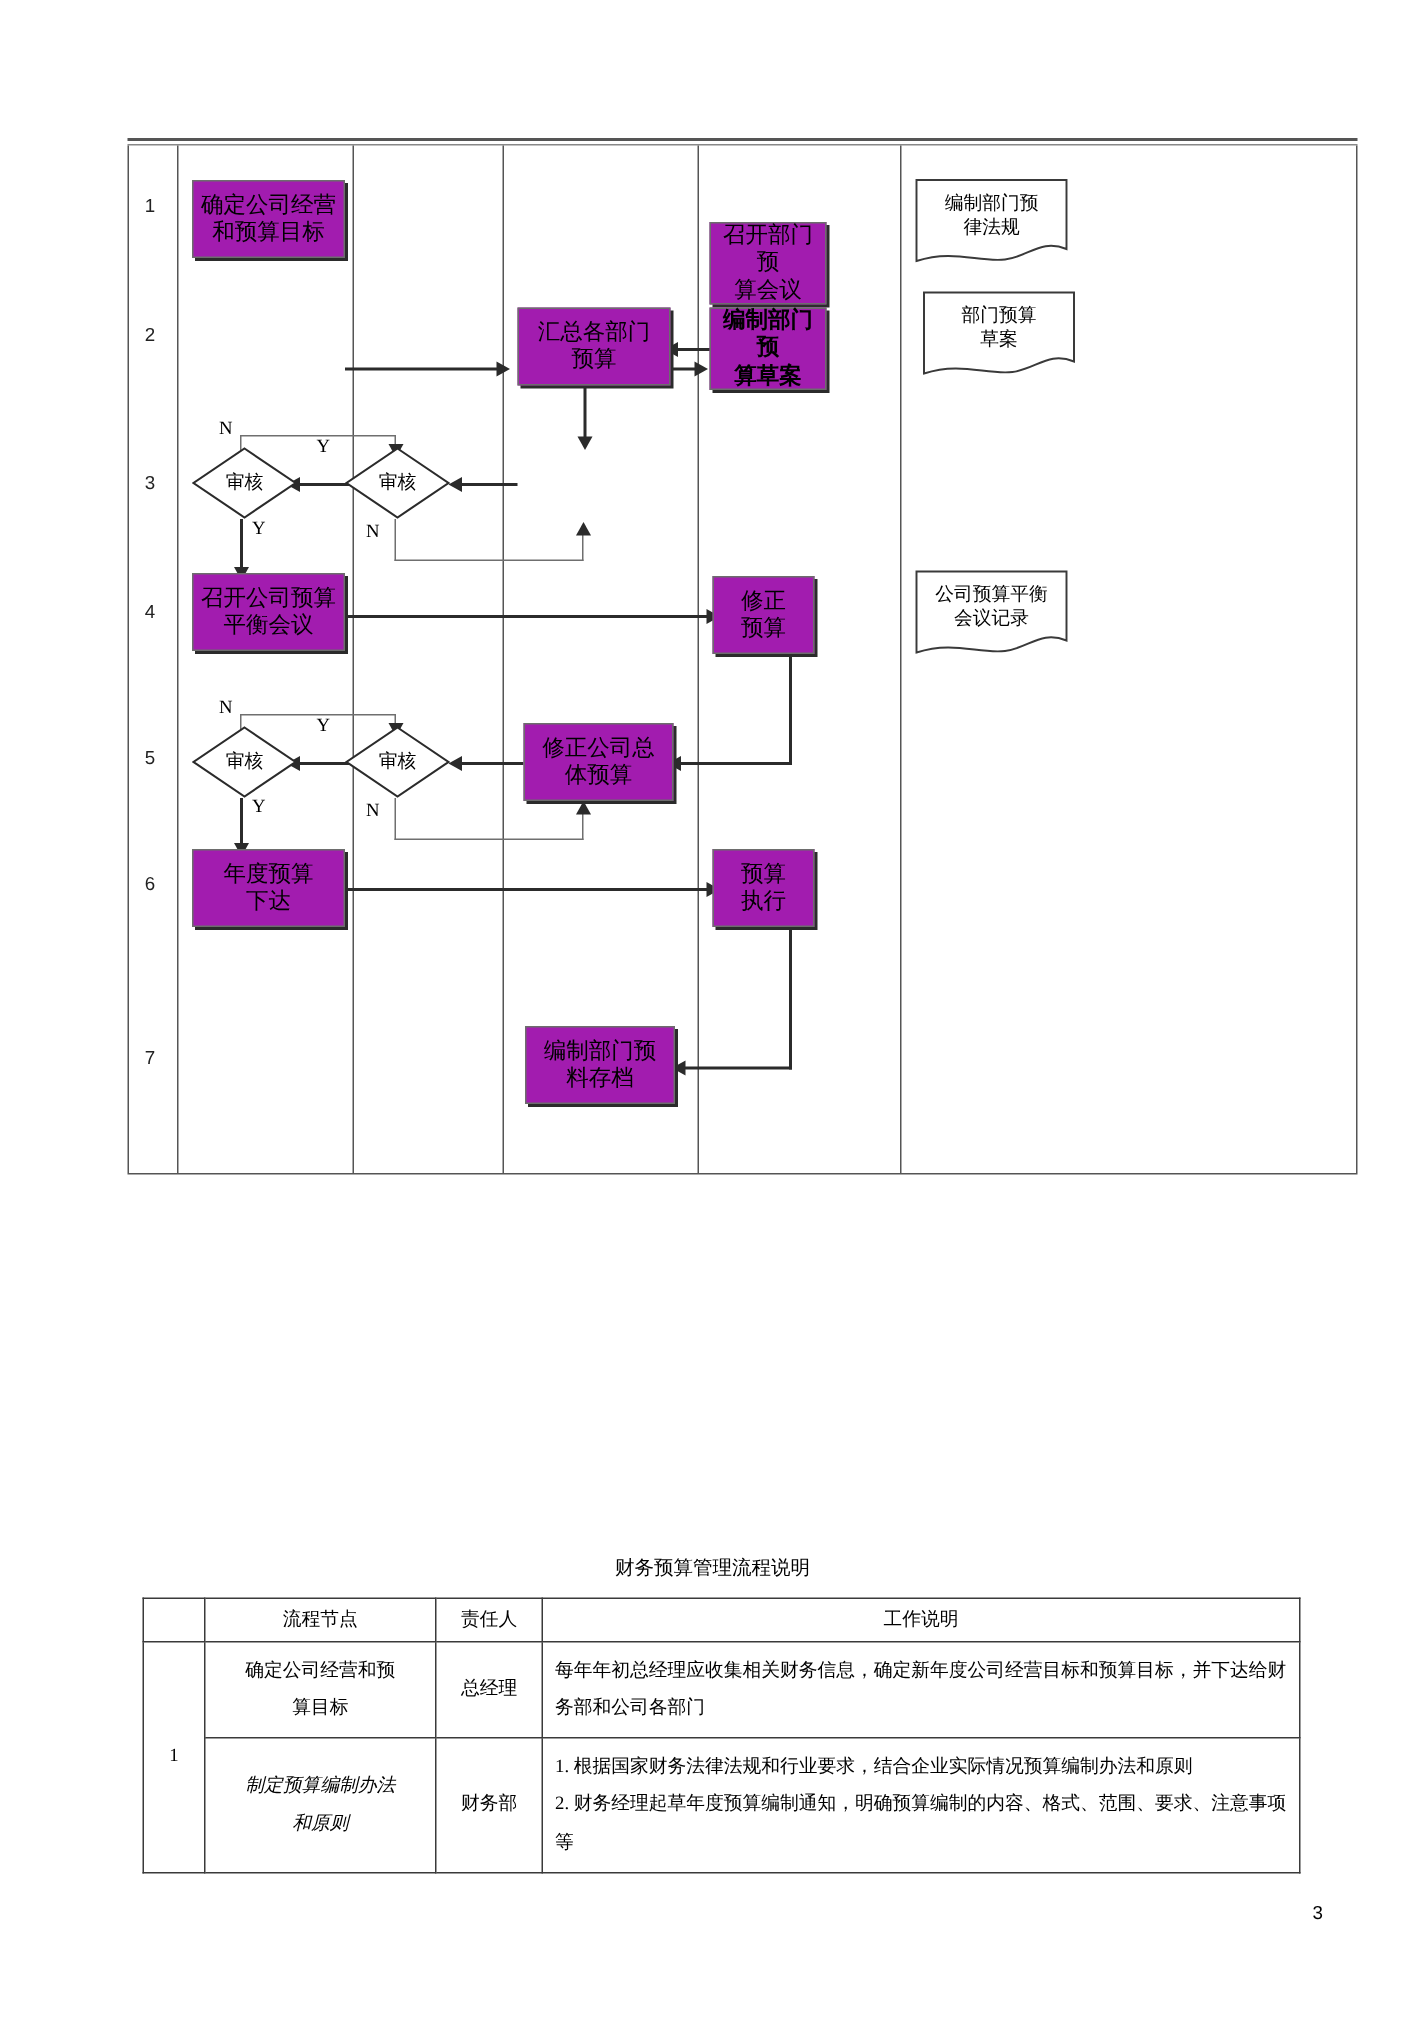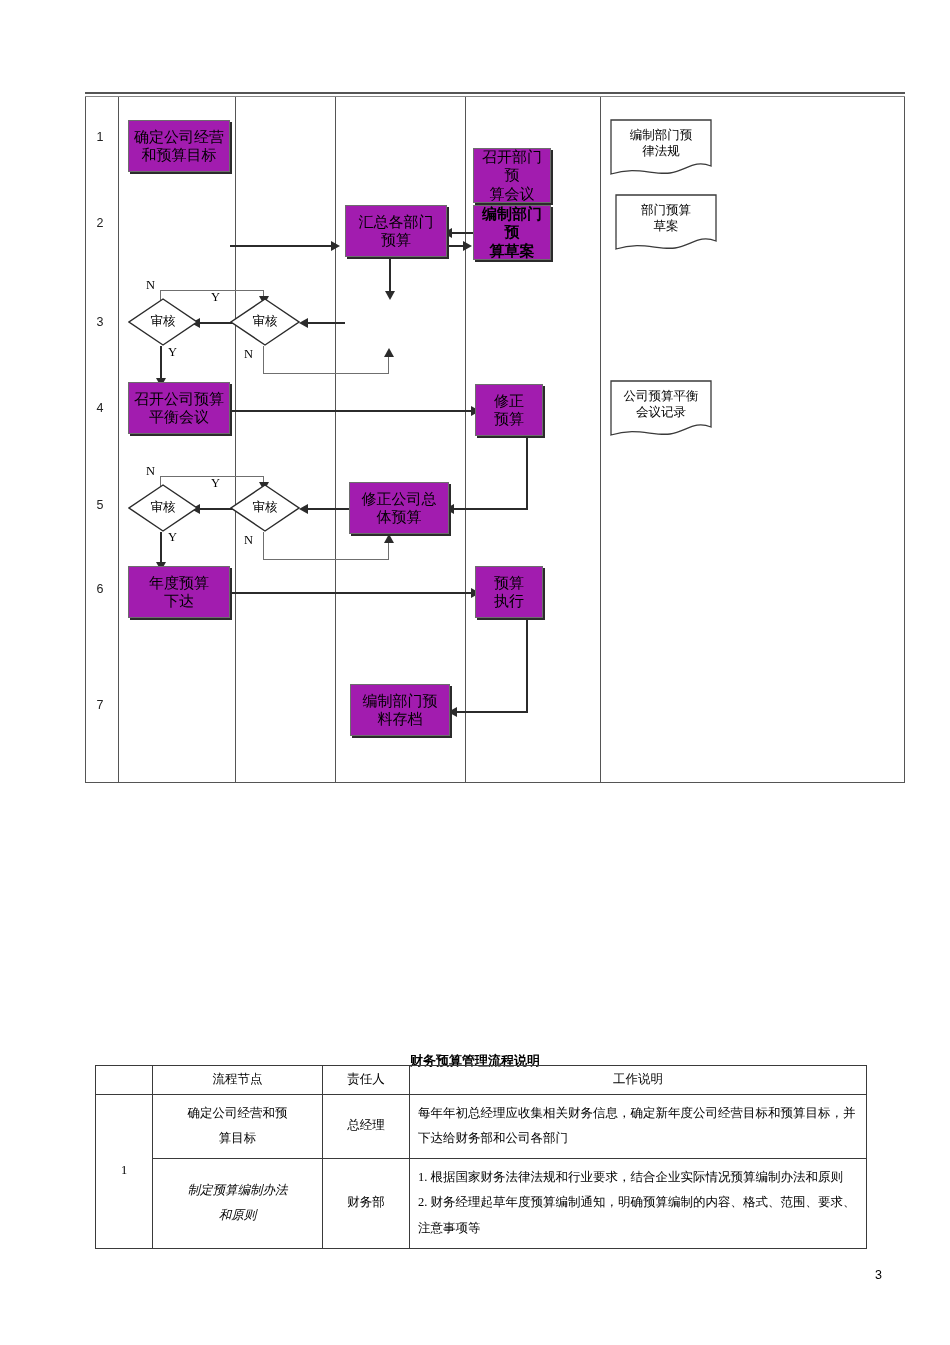--- a/index.html
+++ b/index.html
@@ -56,29 +56,29 @@
   .hline.thin{height:1.2px;}
   .vlineC.thin{width:1.2px;}
   .arrow{position:absolute;width:0;height:0;}
   .ar-right{border-left:9px solid #2b2b2b;border-top:5px solid transparent;border-bottom:5px solid transparent;}
   .ar-left{border-right:9px solid #2b2b2b;border-top:5px solid transparent;border-bottom:5px solid transparent;}
   .ar-down{border-top:9px solid #2b2b2b;border-left:5px solid transparent;border-right:5px solid transparent;}
   .ar-up{border-bottom:9px solid #2b2b2b;border-left:5px solid transparent;border-right:5px solid transparent;}
 
   
   #tbl-title{position:absolute;left:0;top:1036px;width:950px;text-align:center;
-             font-size:13px;font-weight:bold;
-             font-family:"Liberation Sans","DejaVu Sans",sans-serif;margin-top:16px;}
+             font-size:13px;font-weight:normal;
+             font-family:"Liberation Sans","DejaVu Sans",sans-serif;}
   #desc-table{position:absolute;left:95px;top:1065px;width:772px;
               border-collapse:collapse;}
   #desc-table td,#desc-table th{
       border:1px solid #3a3a3a;font-size:12.5px;font-weight:normal;
       padding:6px 8px;line-height:2.05;vertical-align:middle;
   }
-  #desc-table th{text-align:center;line-height:1.4;padding:5px 16px;font-family:Liberation Serif, serif;}
+  #desc-table th{text-align:center;line-height:1.4;padding:5px 0;font-family:Liberation Serif, serif;}
   .c-idx{width:24px;text-align:center;}
   .c-node{width:137px;text-align:center;line-height:2.0;}
   .c-owner{width:54px;text-align:center;}
   .c-desc{text-align:left;}
   .pagenum{position:absolute;left:875px;top:1268px;font-size:12.5px;
            font-family:"Liberation Sans","DejaVu Sans",sans-serif;}
 </style>
 </head>
 <body>
 

